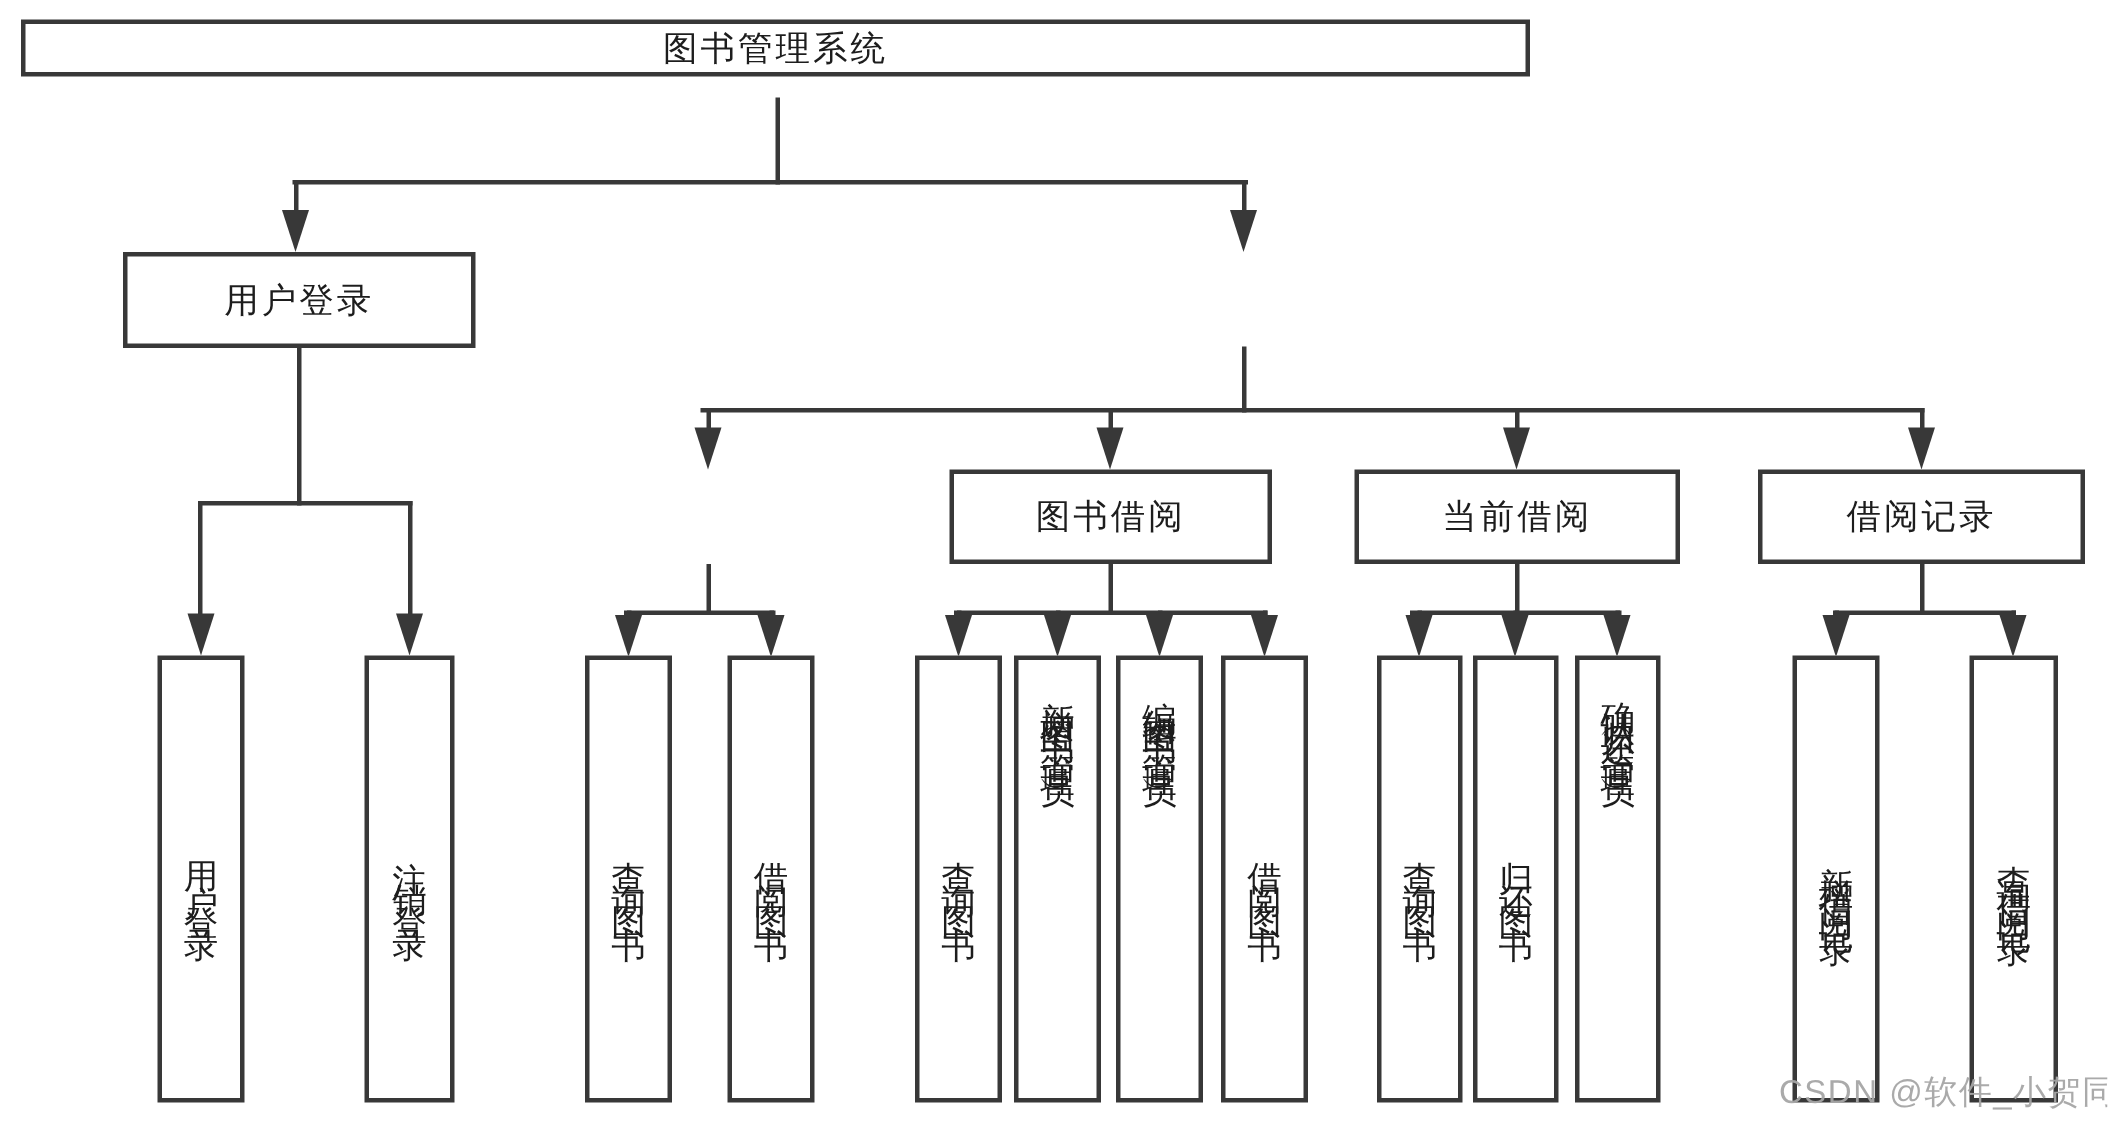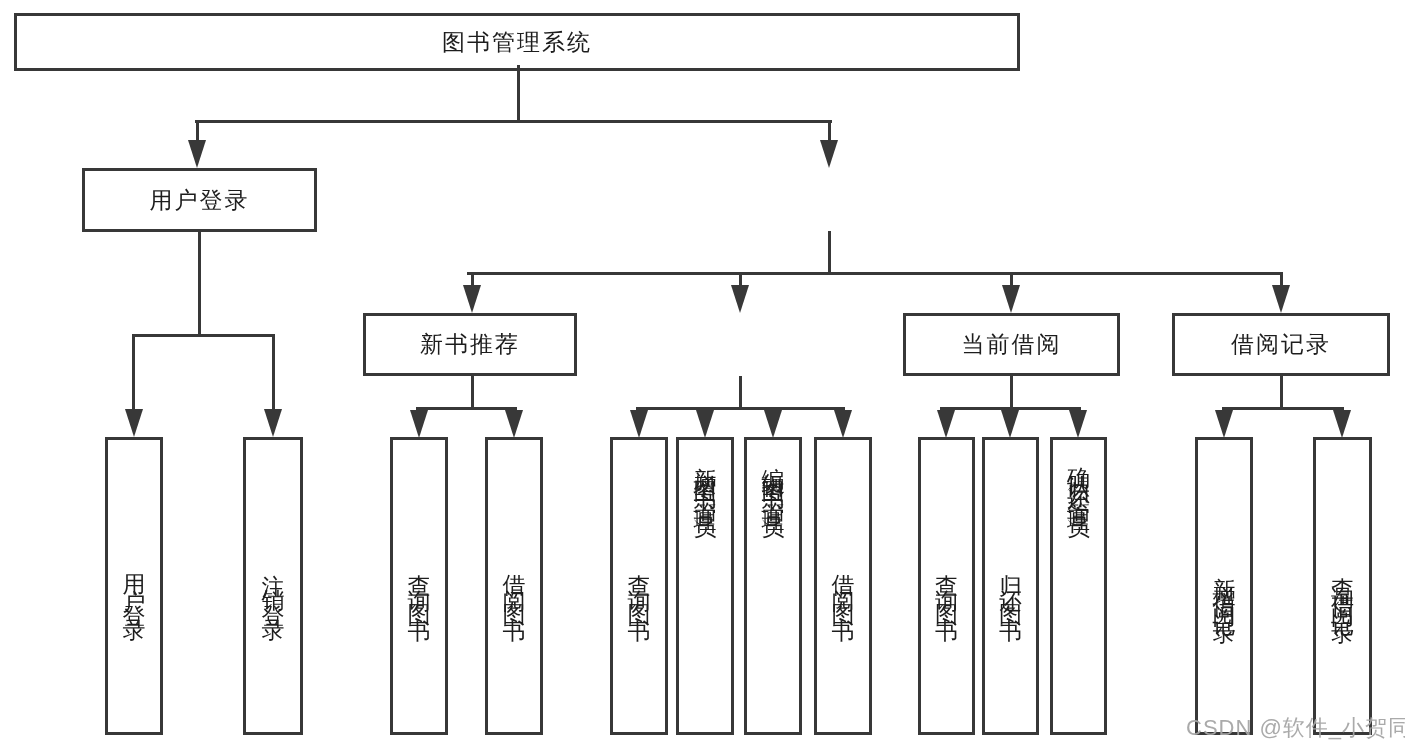--- a/index.html
+++ b/index.html
@@ -32,21 +32,21 @@
   .watermark{
     position:absolute;left:1186px;top:713px;z-index:5;
     font-size:22px;color:rgba(165,165,165,0.95);white-space:nowrap;letter-spacing:1px;
   }
 </style>
 </head>
 <body>
 
 <div class="canvas">
 
-  <div class="node hbox" style="left:14px;top:13px;width:1006px;height:58px;">
+  <div class="node hbox" style="left:14px;top:13px;width:1006px;height:38px;">
     <span>图书管理系统</span>
   </div>
 
   <div class="vl" style="left:517px;top:65px;height:58px;"></div>
   <div class="hl" style="left:195px;top:120px;width:637px;"></div>
   <div class="vl" style="left:196px;top:120px;height:24px;"></div>
   <div class="ar" style="left:188px;top:140px;"></div>
   <div class="vl" style="left:828px;top:120px;height:24px;"></div>
   <div class="ar" style="left:820px;top:140px;"></div>
 
@@ -65,22 +65,22 @@
   <div class="hl" style="left:467px;top:272px;width:816px;"></div>
   <div class="vl" style="left:471px;top:272px;height:16px;"></div>
   <div class="ar" style="left:463px;top:285px;"></div>
   <div class="vl" style="left:739px;top:272px;height:16px;"></div>
   <div class="ar" style="left:731px;top:285px;"></div>
   <div class="vl" style="left:1010px;top:272px;height:16px;"></div>
   <div class="ar" style="left:1002px;top:285px;"></div>
   <div class="vl" style="left:1280px;top:272px;height:16px;"></div>
   <div class="ar" style="left:1272px;top:285px;"></div>
 
-  <div class="node hbox" style="left:363px;top:313px;width:214px;height:63px;">
-    <span>新书推荐</span>
+  <div class="node hbox" style="left:633px;top:313px;width:215px;height:63px;">
+    <span>图书借阅</span>
   </div>
   <div class="node hbox" style="left:903px;top:313px;width:217px;height:63px;text-align:center;">
     <span>当前借阅</span>
   </div>
   <div class="node hbox" style="left:1172px;top:313px;width:218px;height:63px;">
     <span>借阅记录</span>
   </div>
 
   <div class="vl" style="left:471px;top:376px;height:34px;"></div>
   <div class="hl" style="left:416px;top:407px;width:101px;"></div>

